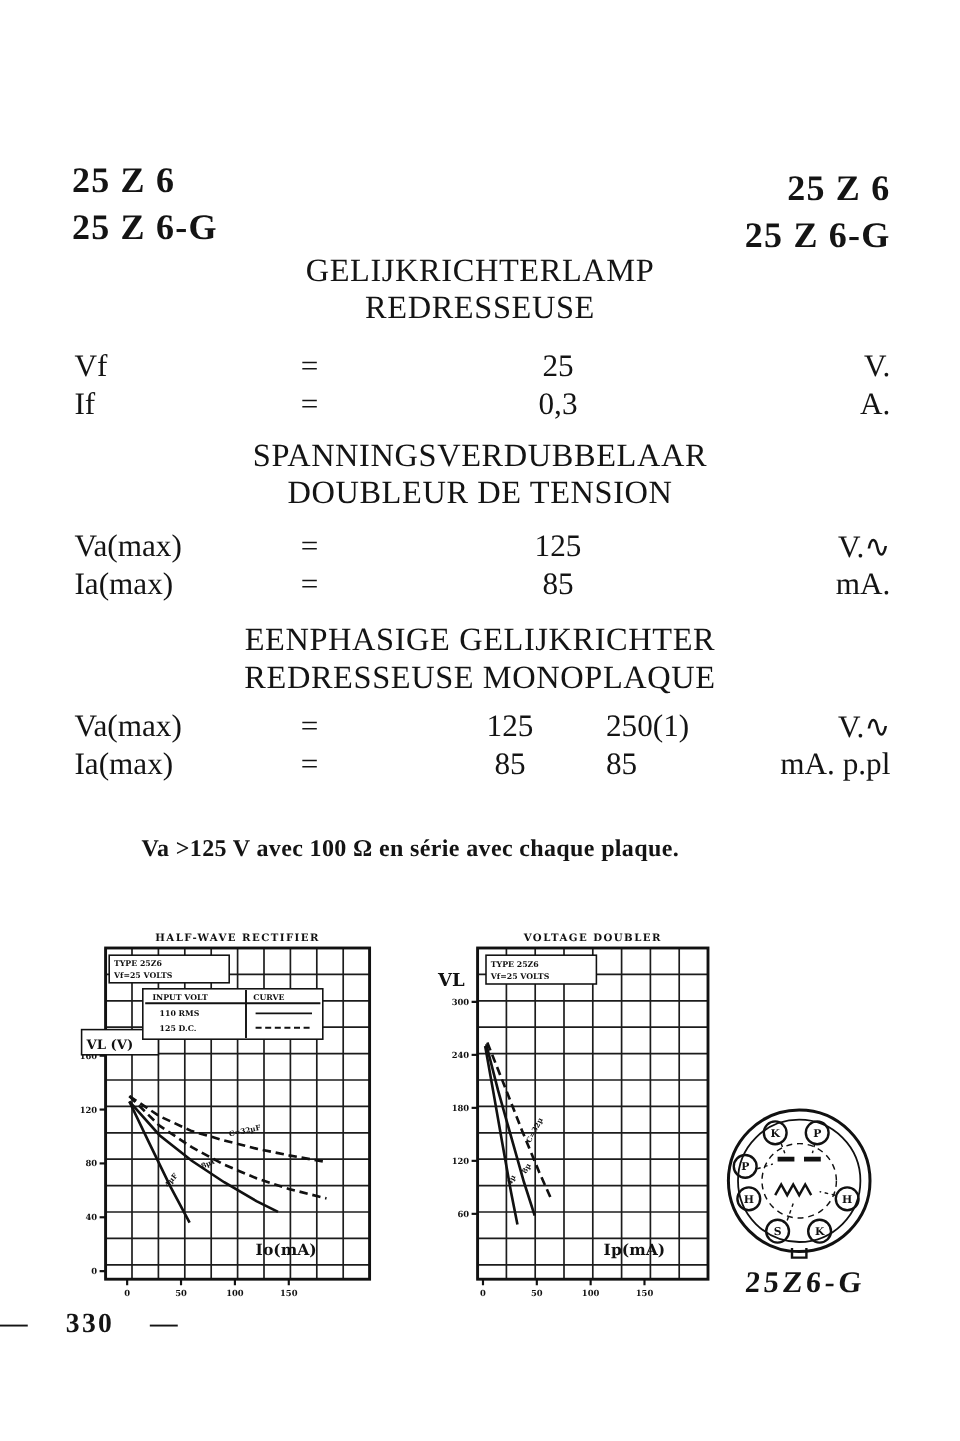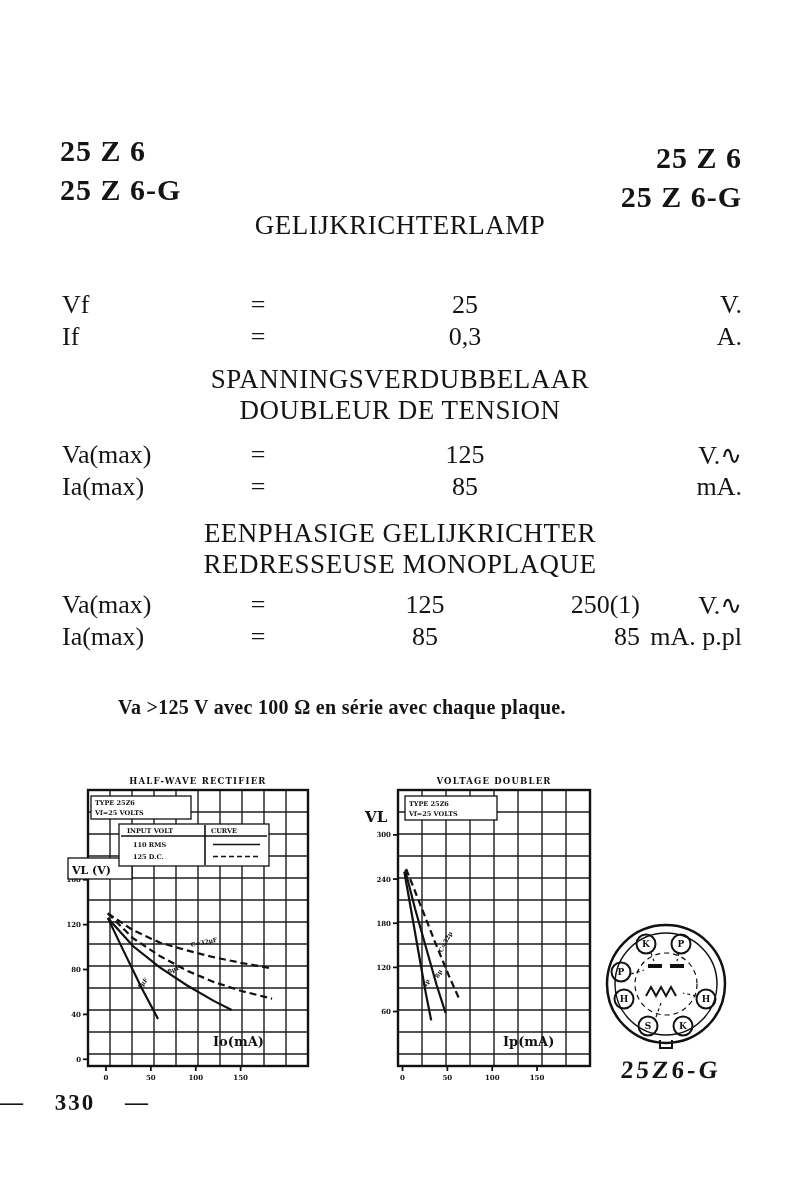--- a/index.html
+++ b/index.html
@@ -8,21 +8,21 @@
   .hdr{position:absolute;font-size:30px;font-weight:bold;line-height:39px;letter-spacing:1px;}
   .hdr-left{left:60px;top:97px;text-align:left;}
   .hdr-right{right:58px;top:104px;text-align:right;}
   .center-line{position:absolute;left:0;width:100%;text-align:center;
                font-size:27px;letter-spacing:0.5px;white-space:nowrap;}
   .spec-row{position:absolute;left:0;width:100%;height:34px;font-size:26px;white-space:nowrap;}
   .spec-row span{position:absolute;top:0;}
   .c-label{left:62px;}
   .c-eq{left:230px;width:56px;text-align:center;}
   .c-v1{left:395px;width:140px;text-align:center;font-family:Liberation Serif, serif;}
-  .c-v2{left:505px;width:135px;text-align:right;}
+  .c-v2{left:505px;width:135px;text-align:left;}
   .c-unit{right:58px;text-align:right;}
   .sec3 .c-v1{left:355px;width:140px;}
   .fnote{position:absolute;font-size:20px;font-weight:bold;letter-spacing:0.3px;white-space:nowrap;}
   .pageno{position:absolute;left:0;top:1056px;width:100%;text-align:left;
           font-size:23px;font-weight:bold;word-spacing:22px;letter-spacing:2px;}
   .chart-svg{position:absolute;}
   .socket-label{position:absolute;left:596px;top:1022px;width:150px;text-align:center;
                 font-size:25px;font-weight:800;letter-spacing:3px;transform:skewX(-5deg);}
   
   .grid{stroke:#1c1c1c;stroke-width:1.4;}
@@ -50,20 +50,21 @@
   <div class="hdr hdr-left">
     <div>25 Z 6</div>
     <div>25 Z 6-G</div>
   </div>
   <div class="hdr hdr-right">
     <div>25 Z 6</div>
     <div>25 Z 6-G</div>
   </div>
 
   <div class="center-line" style="top:176px">GELIJKRICHTERLAMP</div>
+  <div class="center-line" style="top:207px">REDRESSEUSE</div>
   <div class="spec-row" style="top:256px">
     <span class="c-label">Vf</span>
     <span class="c-eq">=</span>
     <span class="c-v1">25</span>
     <span class="c-unit">V.</span>
   </div>
   <div class="spec-row" style="top:288px">
     <span class="c-label">If</span>
     <span class="c-eq">=</span>
     <span class="c-v1">0,3</span>

